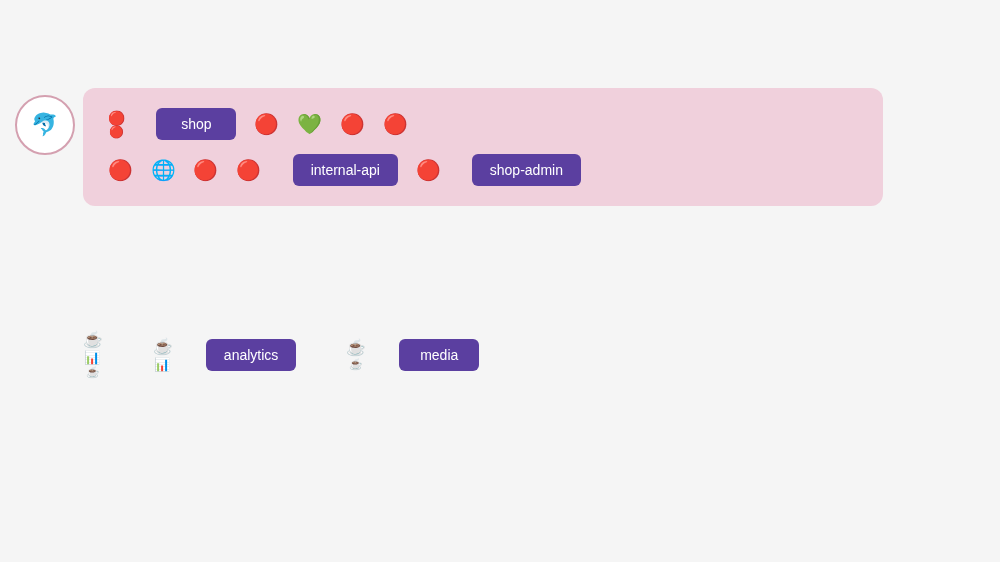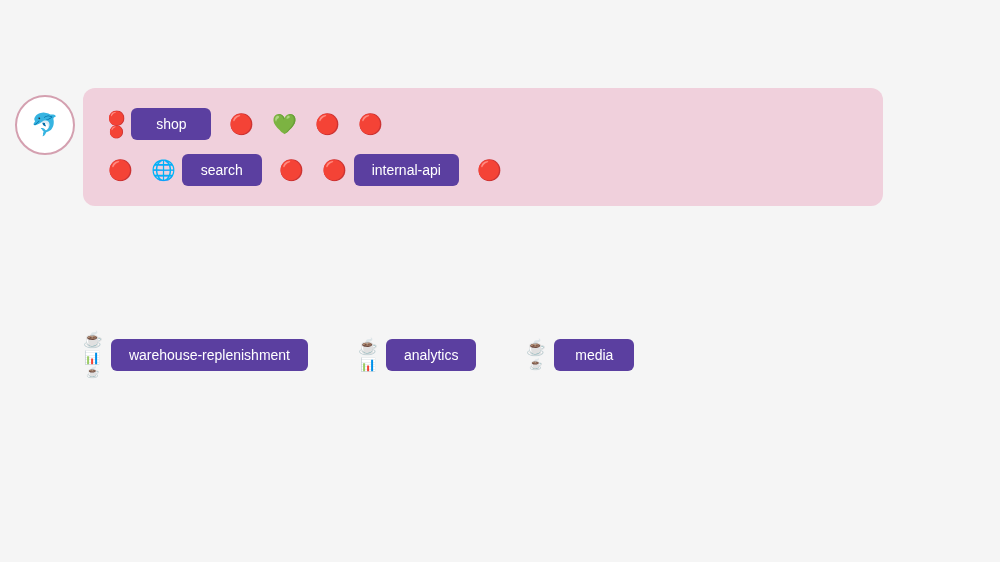--- a/index.html
+++ b/index.html
@@ -63,20 +63,21 @@
       color: white;
       border: none;
       border-radius: 6px;
       padding: 8px 18px;
       font-size: 14px;
       font-weight: 500;
       cursor: pointer;
       white-space: nowrap;
       min-width: 80px;
       text-align: center;
+      margin-left: 25px;
     }
 
     .service-icon {
       font-size: 20px;
       line-height: 1;
     }
 
     .service-icon-stack {
       display: flex;
       flex-direction: column;
@@ -147,47 +148,46 @@
   </div>
 
   <div class="service-row">
 
     <div class="service-item">
       <span class="service-icon">🔴</span>
     </div>
 
     <div class="service-item">
       <span class="service-icon">🌐</span>
-      <button class="service-btn">search</button>
     </div>
 
     <div class="service-item">
       <span class="service-icon">🔴</span>
     </div>
 
     <div class="service-item">
       <span class="service-icon">🔴</span>
       <button class="service-btn">internal-api</button>
     </div>
 
     <div class="service-item">
       <span class="service-icon">🔴</span>
+      <button class="service-btn">shop-admin</button>
     </div>
   </div>
 </div>
 
 <div class="bottom-section">
 
   <div class="bottom-item">
     <div class="bottom-icon-stack">
       <span>☕</span>
       <span style="font-size:13px">📊</span>
       <span style="font-size:11px">☕</span>
     </div>
-    <button class="service-btn">warehouse-replenishment</button>
   </div>
 
   <div class="bottom-item">
     <div class="bottom-icon-stack">
       <span>☕</span>
       <span style="font-size:13px">📊</span>
     </div>
     <button class="service-btn">analytics</button>
   </div>
 

